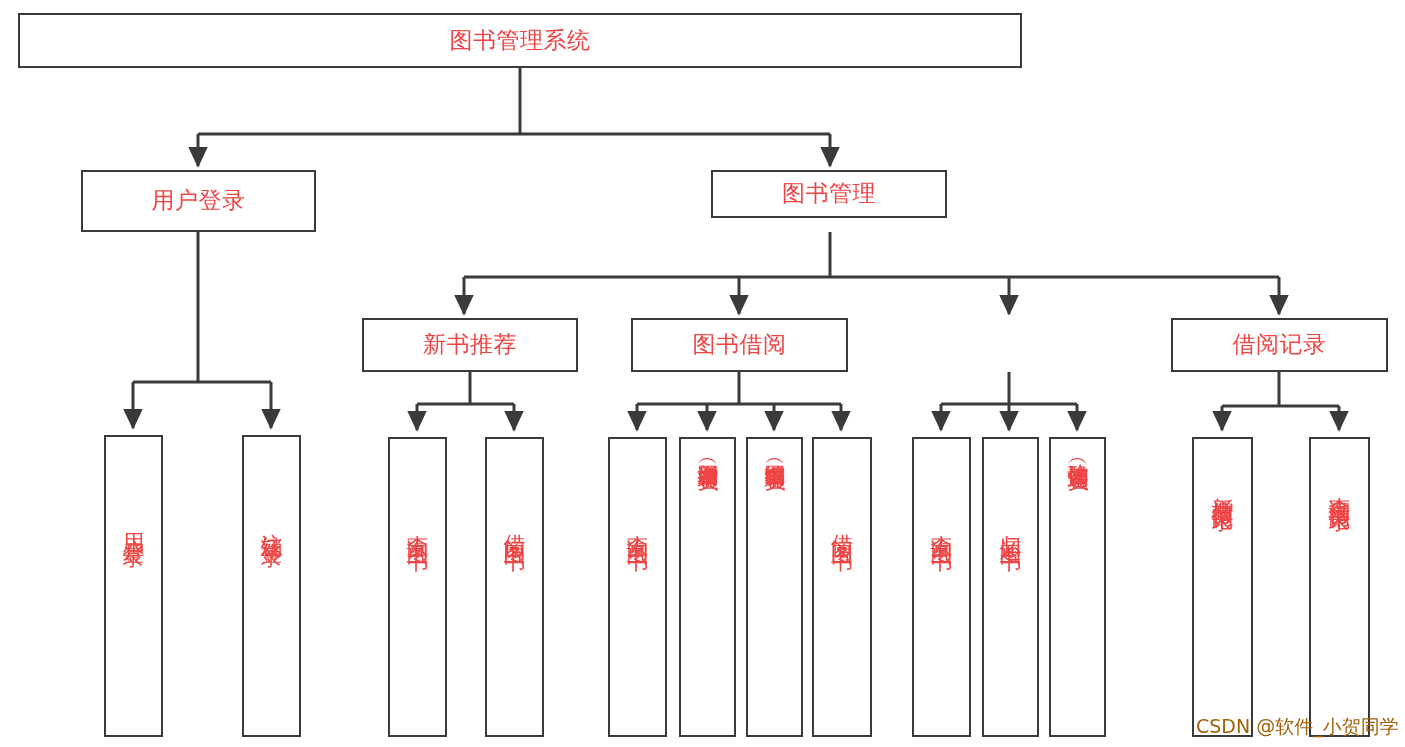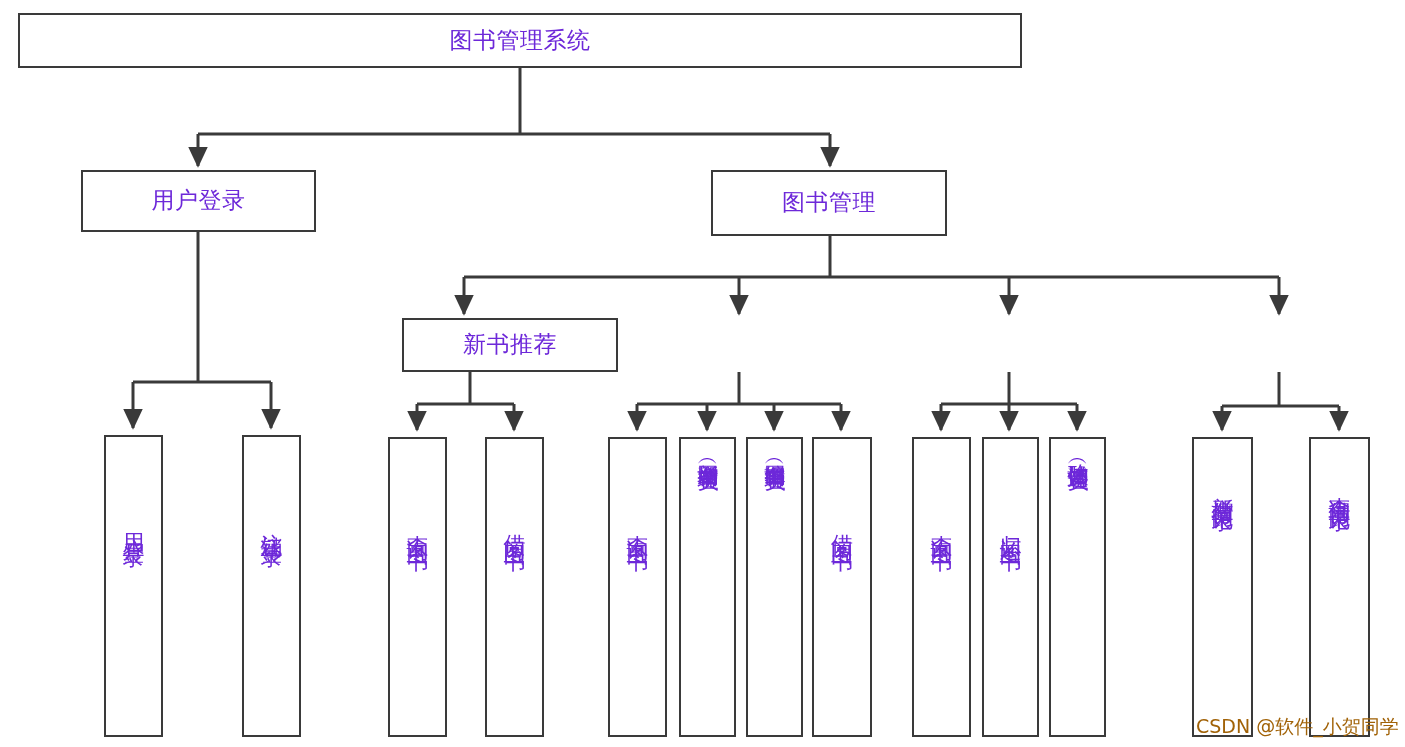--- a/index.html
+++ b/index.html
@@ -27,21 +27,21 @@
     pointer-events: none;
   }
   .node {
     position: absolute;
     box-sizing: border-box;
     background: #ffffff;
     border: 2.5px solid #3a3a3a;
     display: flex;
     align-items: center;
     justify-content: center;
-    color: #6d28d9;
+    color: #ef4444;
     z-index: 2;
   }
   .node-label {
     display: block;
     text-align: center;
     line-height: 1.18;
     white-space: nowrap;
   }
   
   .node.h .node-label {
@@ -137,26 +137,32 @@
     </g>
   </svg>
 
   <div class="node root h" style="left:18px; top:13px; width:1004px; height:55px;">
     <span class="node-label">图书管理系统</span>
   </div>
 
   <div class="node h" style="left:81px; top:170px; width:235px; height:62px;">
     <span class="node-label">用户登录</span>
   </div>
-  <div class="node h" style="left:711px; top:170px; width:236px; height:66px;">
+  <div class="node h" style="left:711px; top:170px; width:236px; height:48px;">
     <span class="node-label">图书管理</span>
   </div>
 
-  <div class="node h" style="left:362px; top:318px; width:216px; height:54px;margin-left:40px;">
+  <div class="node h" style="left:362px; top:318px; width:216px; height:54px;">
     <span class="node-label">新书推荐</span>
+  </div>
+  <div class="node h" style="left:631px; top:318px; width:217px; height:54px;">
+    <span class="node-label">图书借阅</span>
+  </div>
+  <div class="node h" style="left:1171px; top:318px; width:217px; height:54px;">
+    <span class="node-label">借阅记录</span>
   </div>
 
   <div class="node v" style="left:104px; top:435px; width:59px; height:302px; padding-top:78px;">
     <span class="node-label">用户登录</span>
   </div>
   <div class="node v" style="left:242px; top:435px; width:59px; height:302px; padding-top:78px;">
     <span class="node-label">注销登录</span>
   </div>
 
   <div class="node v" style="left:388px; top:437px; width:59px; height:300px; padding-top:78px;">

